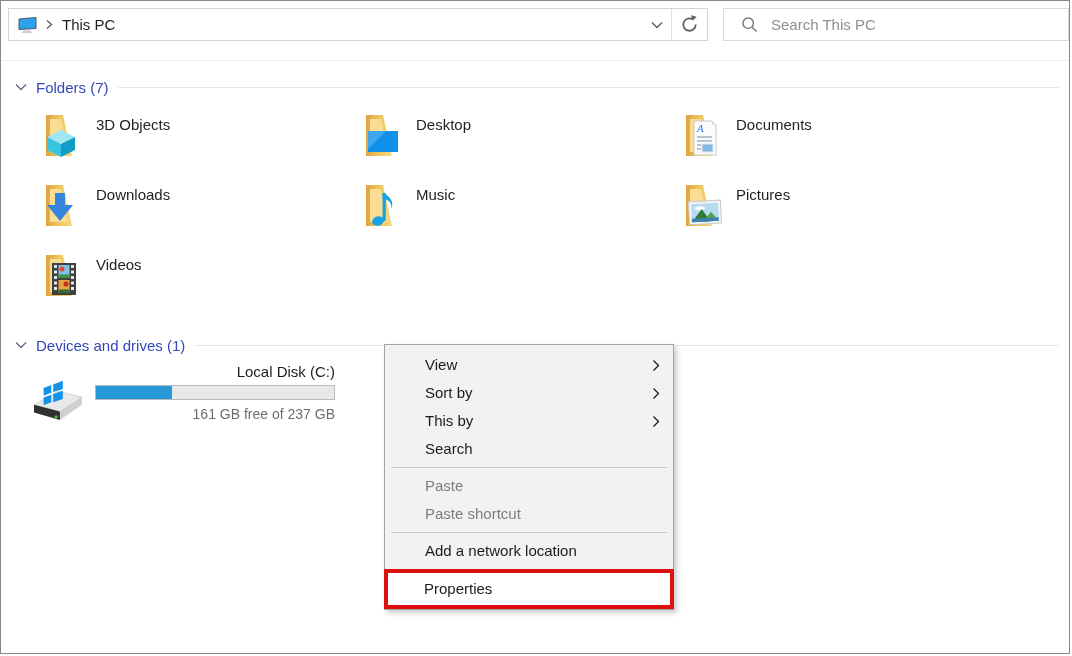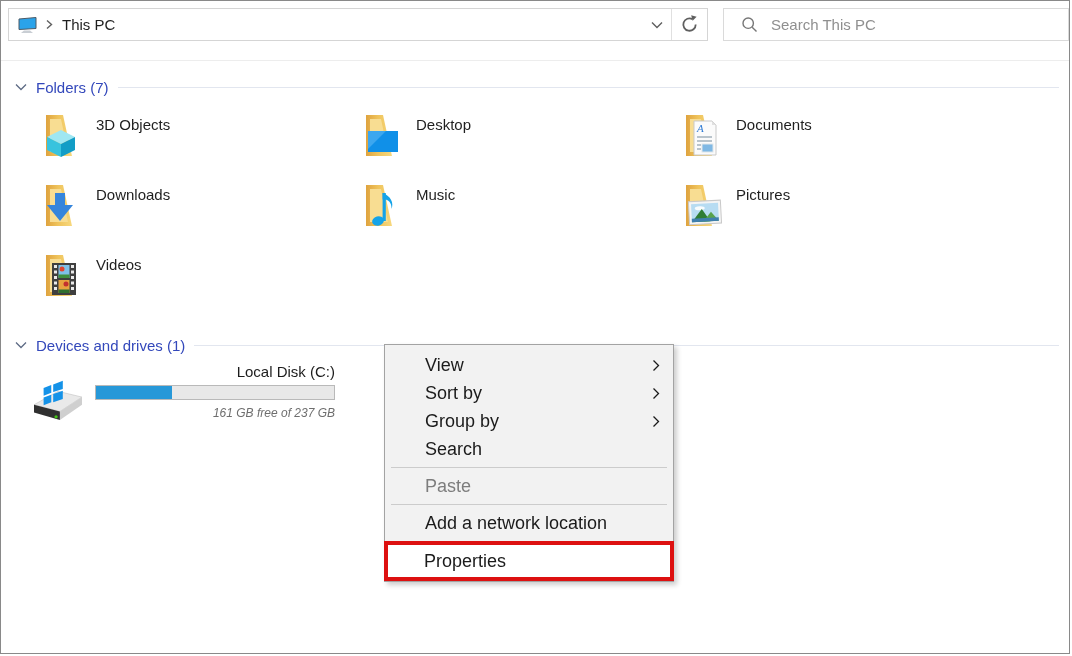--- a/index.html
+++ b/index.html
@@ -36,24 +36,24 @@
   .tile-icon { width:48px; height:48px; flex:none; }
   .tile-label { margin:7px 0 0 10px; font-size:15px; color:#1f1f1f; }
 
   
   .drive-tile { display:flex; align-items:flex-start; margin:8px 0 0 30px; }
   .drive-icon { width:54px; height:48px; flex:none; margin-top:12px; }
   .drive-info { margin-left:10px;text-align:right; }
   .drive-name { font-size:15px; color:#1c1c1c; }
   .drive-bar { width:240px; height:15px; margin-top:5px; border:1px solid #b9b9b9; background:#e8e8e8; }
   .drive-fill { height:100%; background:#2798d8; }
-  .drive-free { margin-top:6px; font-size:12px; color:#6e6e6e;font-style:italic; }
-
-  
-  .context-menu { position:absolute; left:383px; top:343px; width:290px; background:#f2f2f2; border:1px solid #a3a3a3; padding-top:6px; box-shadow:3px 3px 5px rgba(0,0,0,0.20); font-size:18px; }
+  .drive-free { margin-top:6px; font-size:14px; color:#6e6e6e; }
+
+  
+  .context-menu { position:absolute; left:383px; top:343px; width:290px; background:#f2f2f2; border:1px solid #a3a3a3; padding-top:6px; box-shadow:3px 3px 5px rgba(0,0,0,0.20); font-size:15px; }
   .menu-item { height:28px; line-height:28px; padding-left:40px; position:relative; color:#1b1b1b; cursor:default; }
   .menu-item.disabled { color:#7d7d7d; }
   .sub-arrow { position:absolute; right:13px; top:8px; }
   .menu-sep { height:1px; background:#cccccc; margin:4px 6px; }
   .red-box { border:4px solid #dd1010; background:#ffffff; margin:4px -1px 0 -1px; }
   .red-box .menu-item { height:32px; line-height:32px; padding-left:36px; background:#fff; }
 </style>
 </head>
 <body>
 
@@ -259,31 +259,34 @@
           <path d="M1.5 1.5 L6.5 6.5 L1.5 11.5" fill="none" stroke="#1a1a1a" stroke-width="1.3"></path>
         </svg>
     </div>
     <div class="menu-item">
       <span>Sort by</span>
       <svg class="sub-arrow" width="8" height="13" viewBox="0 0 8 13">
           <path d="M1.5 1.5 L6.5 6.5 L1.5 11.5" fill="none" stroke="#1a1a1a" stroke-width="1.3"></path>
         </svg>
     </div>
     <div class="menu-item">
-      <span>Group by</span>
+      <span>This by</span>
       <svg class="sub-arrow" width="8" height="13" viewBox="0 0 8 13">
           <path d="M1.5 1.5 L6.5 6.5 L1.5 11.5" fill="none" stroke="#1a1a1a" stroke-width="1.3"></path>
         </svg>
     </div>
     <div class="menu-item">
       <span>Search</span>
     </div>
     <div class="menu-sep"></div>
     <div class="menu-item disabled">
       <span>Paste</span>
+    </div>
+    <div class="menu-item disabled">
+      <span>Paste shortcut</span>
     </div>
     <div class="menu-sep"></div>
     <div class="menu-item">
       <span>Add a network location</span>
     </div>
     <div class="red-box">
       <div class="menu-item">
         <span>Properties</span>
       </div>
     </div>

